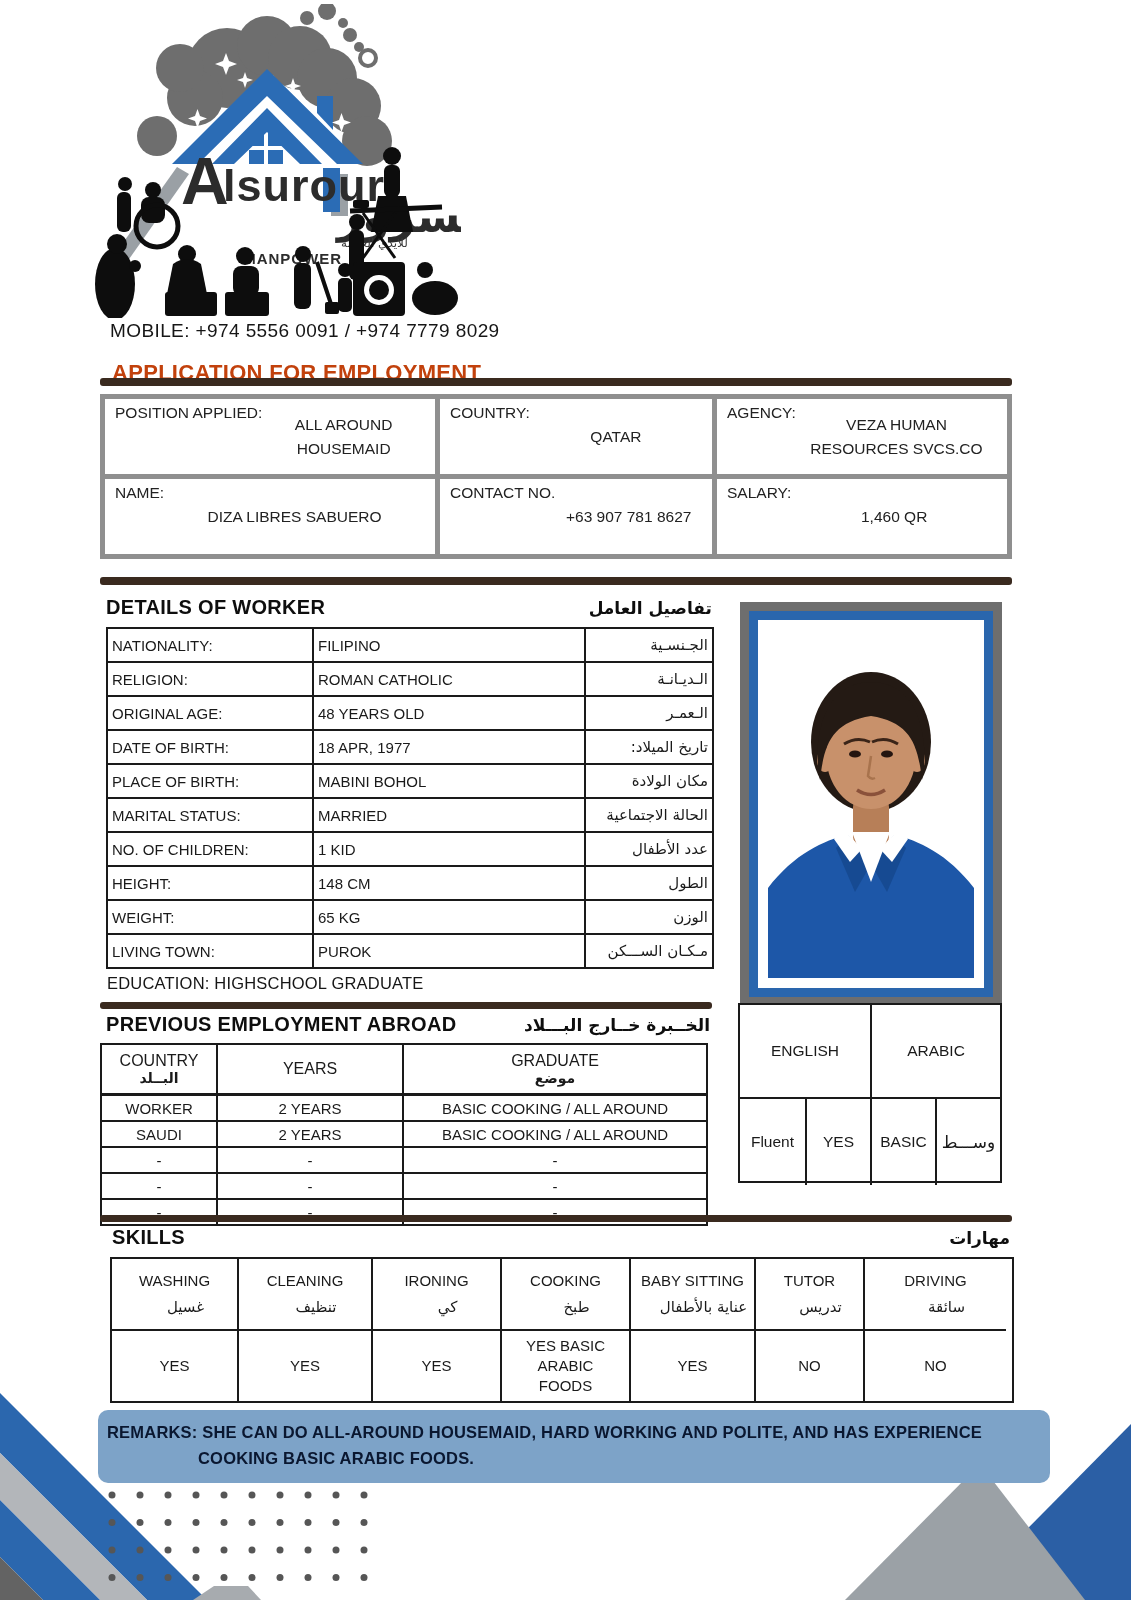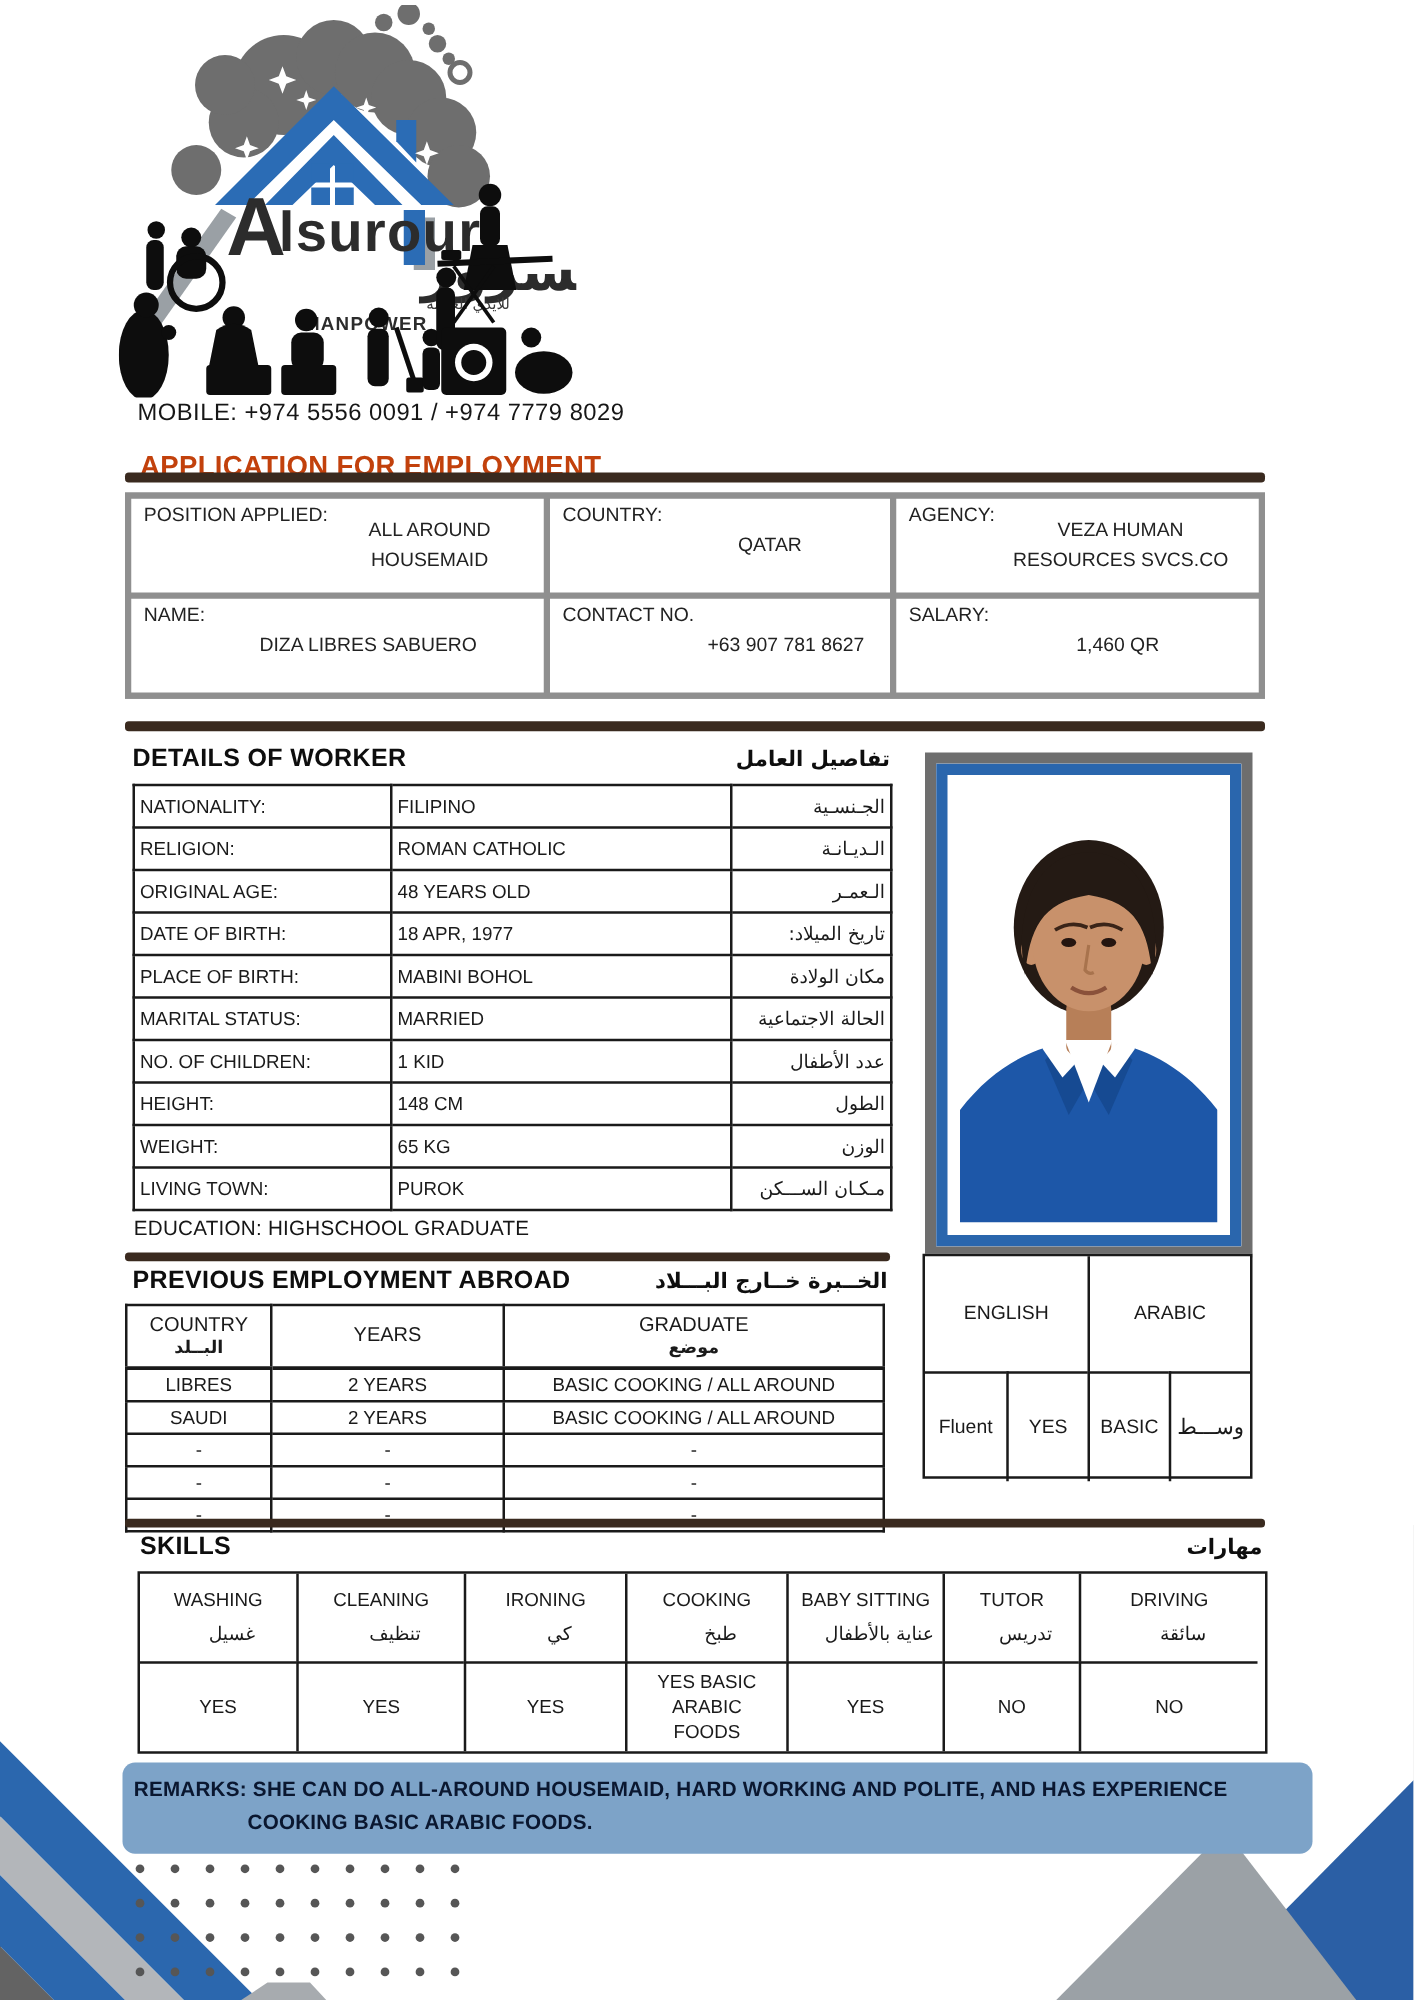--- a/index.html
+++ b/index.html
@@ -358,21 +358,21 @@
         </th>
         <th class="emp-c2">YEARS</th>
         <th class="emp-c3">
           <div>GRADUATE</div>
           <div class="ar emp-arsub">موضع</div>
         </th>
       </tr>
     </thead>
     <tbody id="emp-body">
         <tr>
-          <td class="emp-c1">LIBRES</td>
+          <td class="emp-c1">WORKER</td>
           <td class="emp-c2">2 YEARS</td>
           <td class="emp-c3">BASIC COOKING / ALL AROUND</td>
         </tr>
         <tr>
           <td class="emp-c1">SAUDI</td>
           <td class="emp-c2">2 YEARS</td>
           <td class="emp-c3">BASIC COOKING / ALL AROUND</td>
         </tr>
         <tr>
           <td class="emp-c1">-</td>

